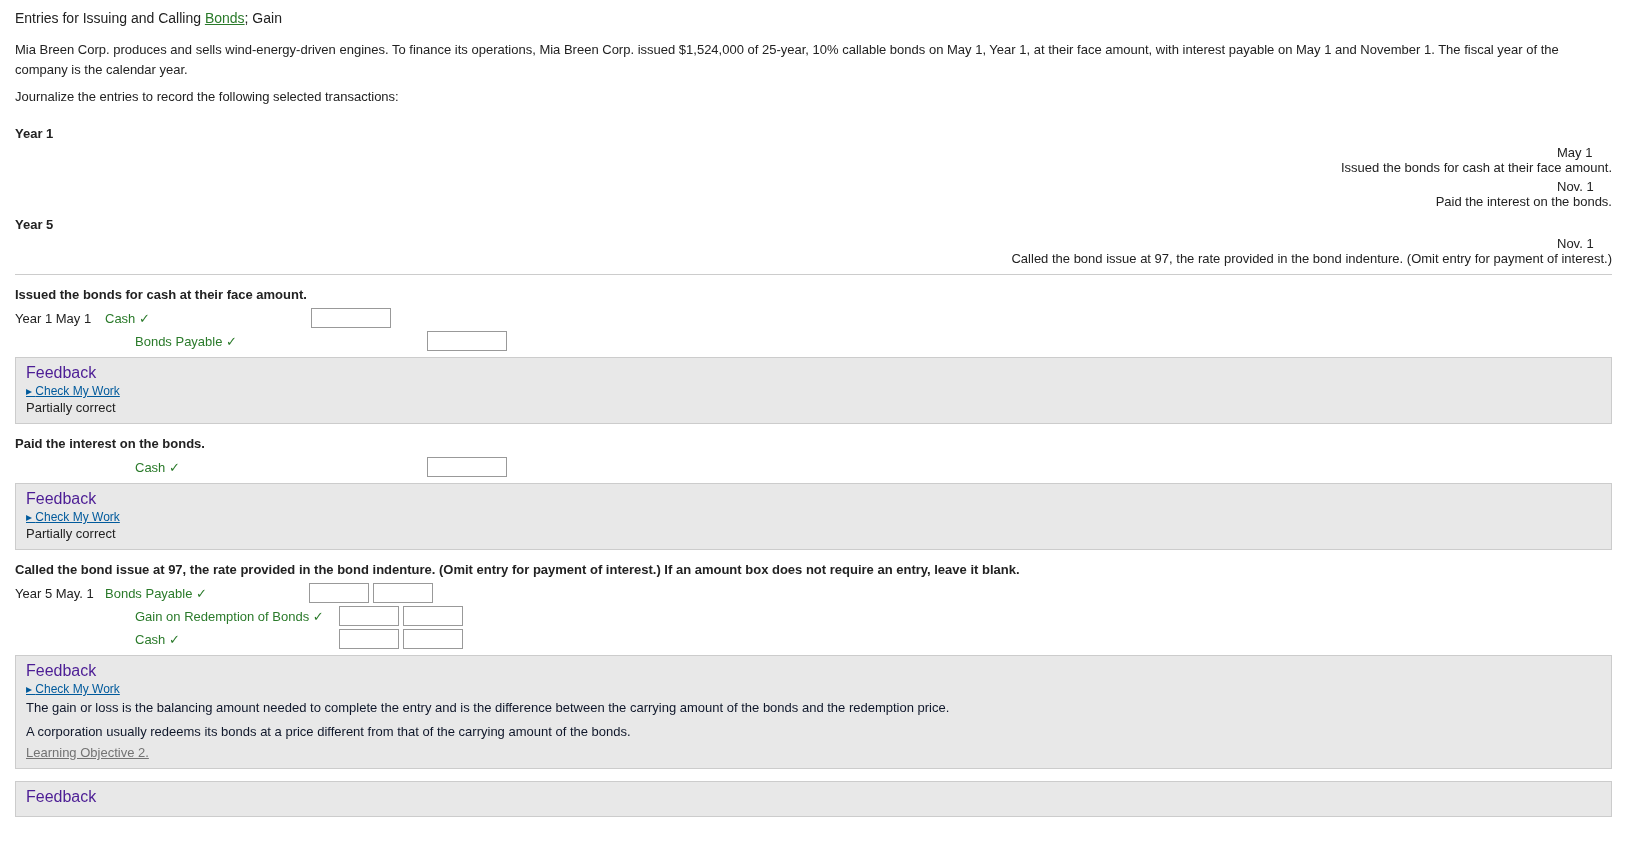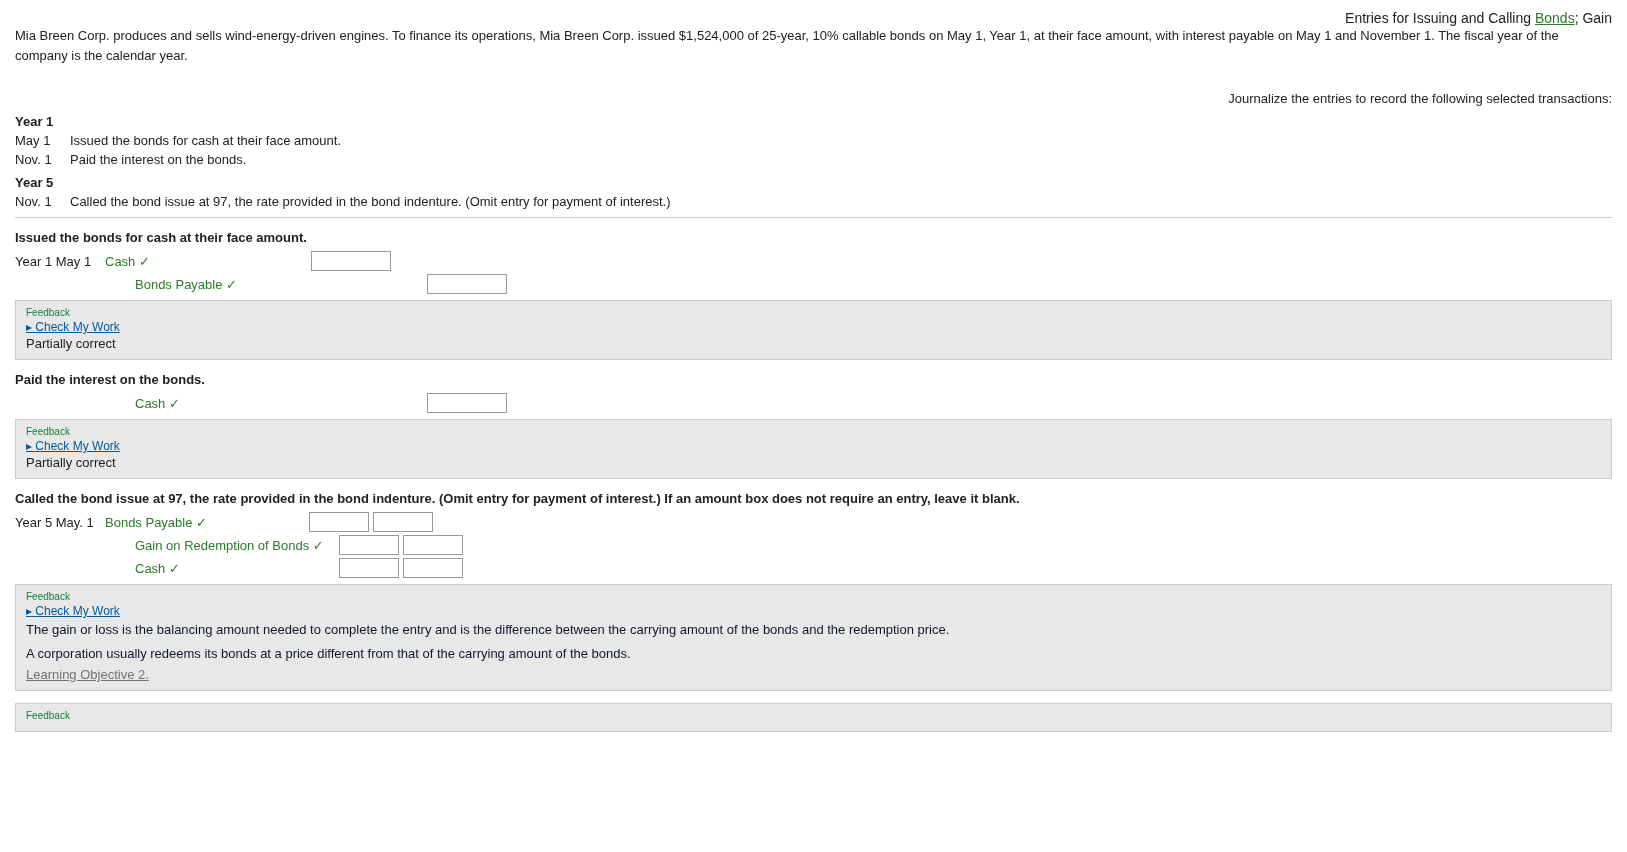--- a/index.html
+++ b/index.html
@@ -5,44 +5,43 @@
     * { box-sizing: border-box; margin: 0; padding: 0; }
     body {
       font-family: Arial, sans-serif;
       font-size: 13px;
       color: #222;
       background: #fff;
       padding: 10px 15px;
     }
     .title-line {
       font-size: 14px;
-      margin-bottom: 0;
-      text-align: right;
+      margin-bottom: 14px;
     }
     .title-line .green-link {
       color: #2a7a2a;
       text-decoration: underline;
       cursor: pointer;
     }
     .description {
-      margin-bottom: 26px;
+      margin-bottom: 10px;
       line-height: 1.5;
     }
     .instruction {
-      margin-bottom: 8px;
-      text-align: right;
+      margin-bottom: 22px;
     }
     .year-label {
       font-weight: bold;
       margin: 8px 0 4px 0;
     }
     .transaction-line {
       margin: 4px 0 4px 0;
       display: flex;
       align-items: flex-end;
+      flex-direction: column;
     }
     .date-label {
       min-width: 55px;
       font-weight: normal;
     }
     .transaction-text {
       flex: 1;
     }
     .section-title {
       font-weight: bold;
@@ -84,22 +83,22 @@
       background: #fff;
     }
     
     .feedback-area {
       background: #e8e8e8;
       border: 1px solid #ccc;
       margin: 6px 0 12px 0;
       padding: 6px 10px 8px 10px;
     }
     .feedback-label {
-      font-size: 10px;
-      color: #15803d;
+      font-size: 16px;
+      color: #4c1d95;
       margin-bottom: 2px;
     }
     .check-my-work {
       font-size: 12px;
       color: #005a9c;
       text-decoration: underline;
       cursor: pointer;
       margin-bottom: 2px;
     }
     .check-my-work::before {

